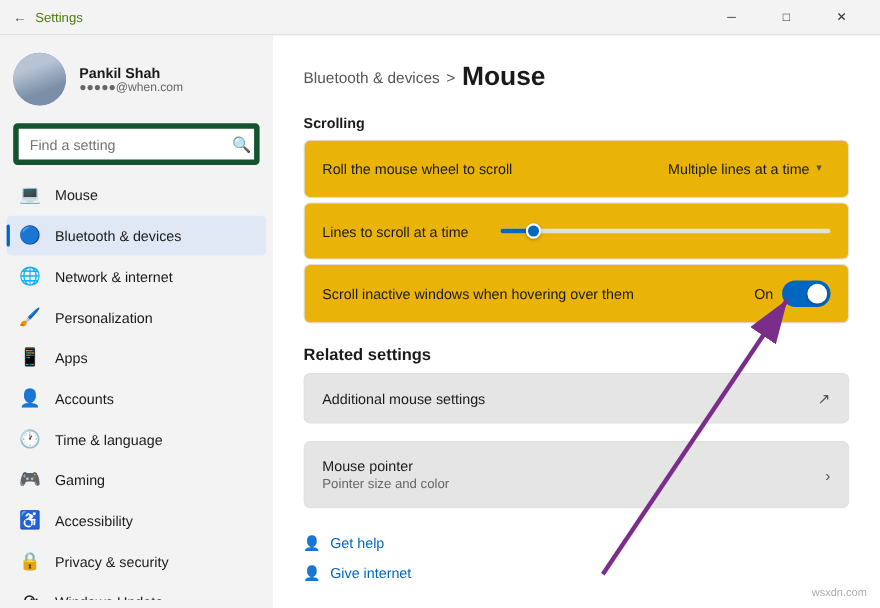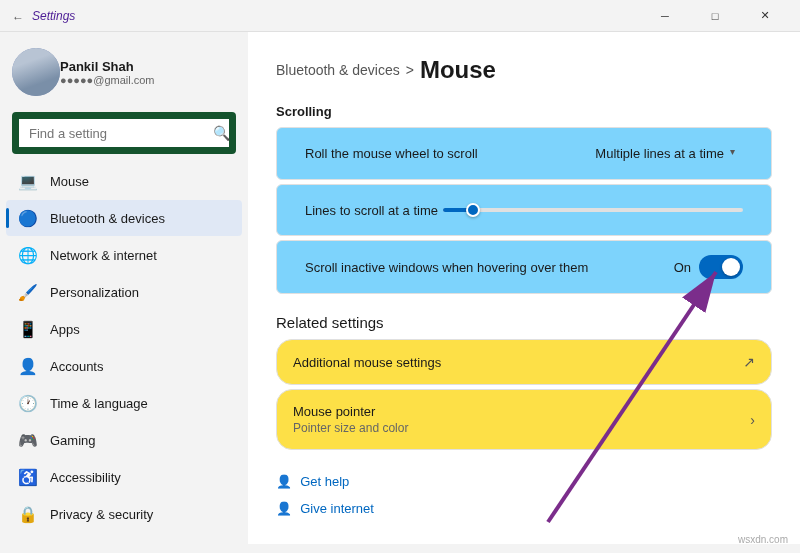--- a/index.html
+++ b/index.html
@@ -24,23 +24,22 @@
       border-bottom: 1px solid #e0e0e0;
     }
     .titlebar-back {
       font-size: 12px;
       color: #555;
       margin-right: 8px;
       cursor: pointer;
     }
     .titlebar-title {
       font-size: 12px;
-      color: #4c1d95;
+      color: #4d7c0f;
       flex: 1;
-      font-style: italic;
     }
     .titlebar-controls {
       display: flex;
       gap: 4px;
     }
     .titlebar-btn {
       width: 46px;
       height: 32px;
       display: flex;
       align-items: center;
@@ -66,20 +65,21 @@
       flex-direction: column;
       flex-shrink: 0;
       padding-bottom: 8px;
     }
 
     
     .user-profile {
       display: flex;
       align-items: center;
       padding: 16px 12px 12px 12px;
+      gap: 12px;
     }
     .avatar {
       width: 48px;
       height: 48px;
       border-radius: 50%;
       background: linear-gradient(135deg, #8b9dc3, #6a7fa3);
       overflow: hidden;
       flex-shrink: 0;
       display: flex;
       align-items: center;
@@ -94,21 +94,21 @@
     .user-info { flex: 1; }
     .user-name { font-size: 13px; font-weight: 600; color: #1a1a1a; }
     .user-email { font-size: 11px; color: #666; }
 
     
     .search-box {
       margin: 4px 12px 8px 12px;
       display: flex;
       align-items: center;
       background: #fff;
-      border: 7px solid #14532d;
+      border: 5px solid #14532d;
       border-radius: 4px;
       padding: 6px 10px;
       gap: 8px;
     }
     .search-box input {
       border: none;
       outline: none;
       flex: 1;
       font-size: 13px;
       color: #333;
@@ -187,25 +187,25 @@
       color: #1a1a1a;
       margin-bottom: 8px;
       margin-top: 4px;
     }
 
     
     .setting-row {
       display: flex;
       align-items: center;
       justify-content: space-between;
-      padding: 14px 28px;
+      padding: 14px 16px;
       border: 1px solid #e0e0e0;
       border-radius: 6px;
       margin-bottom: 4px;
-      background: #7dd3fc;
+      background: #eab308;
       min-height: 52px;
     }
     .setting-label {
       font-size: 13px;
       color: #1a1a1a;
     }
     .setting-sub {
       font-size: 12px;
       color: #666;
       margin-top: 2px;
@@ -293,34 +293,34 @@
       width: 18px;
       height: 18px;
       background: #fff;
       border-radius: 50%;
       box-shadow: 0 1px 3px rgba(0,0,0,0.3);
     }
 
     
     .related-title {
       font-size: 15px;
-      font-weight: 400;
+      font-weight: 700;
       color: #1a1a1a;
       margin: 20px 0 8px 0;
     }
 
     .link-row {
       display: flex;
       align-items: center;
       justify-content: space-between;
       padding: 14px 16px;
       border: 1px solid #e0e0e0;
-      border-radius: 16px;
-      margin-bottom: 4px;
-      background: #fde047;
+      border-radius: 6px;
+      margin-bottom: 16px;
+      background: #e5e5e5;
       cursor: pointer;
     }
     .link-icon {
       font-size: 14px;
       color: #555;
     }
 
     
     .footer-links {
       display: flex;
@@ -382,21 +382,21 @@
 <div class="app-body">
 
   <div class="sidebar">
 
     <div class="user-profile">
       <div class="avatar">
         <div class="avatar-img"></div>
       </div>
       <div class="user-info">
         <div class="user-name">Pankil Shah</div>
-        <div class="user-email">●●●●●@gmail.com</div>
+        <div class="user-email">●●●●●@when.com</div>
       </div>
     </div>
 
     <div class="search-box">
       <input type="text" placeholder="Find a setting" style="">
       <span class="search-icon">🔍</span>
     </div>
 
     <div class="nav-list">
 

